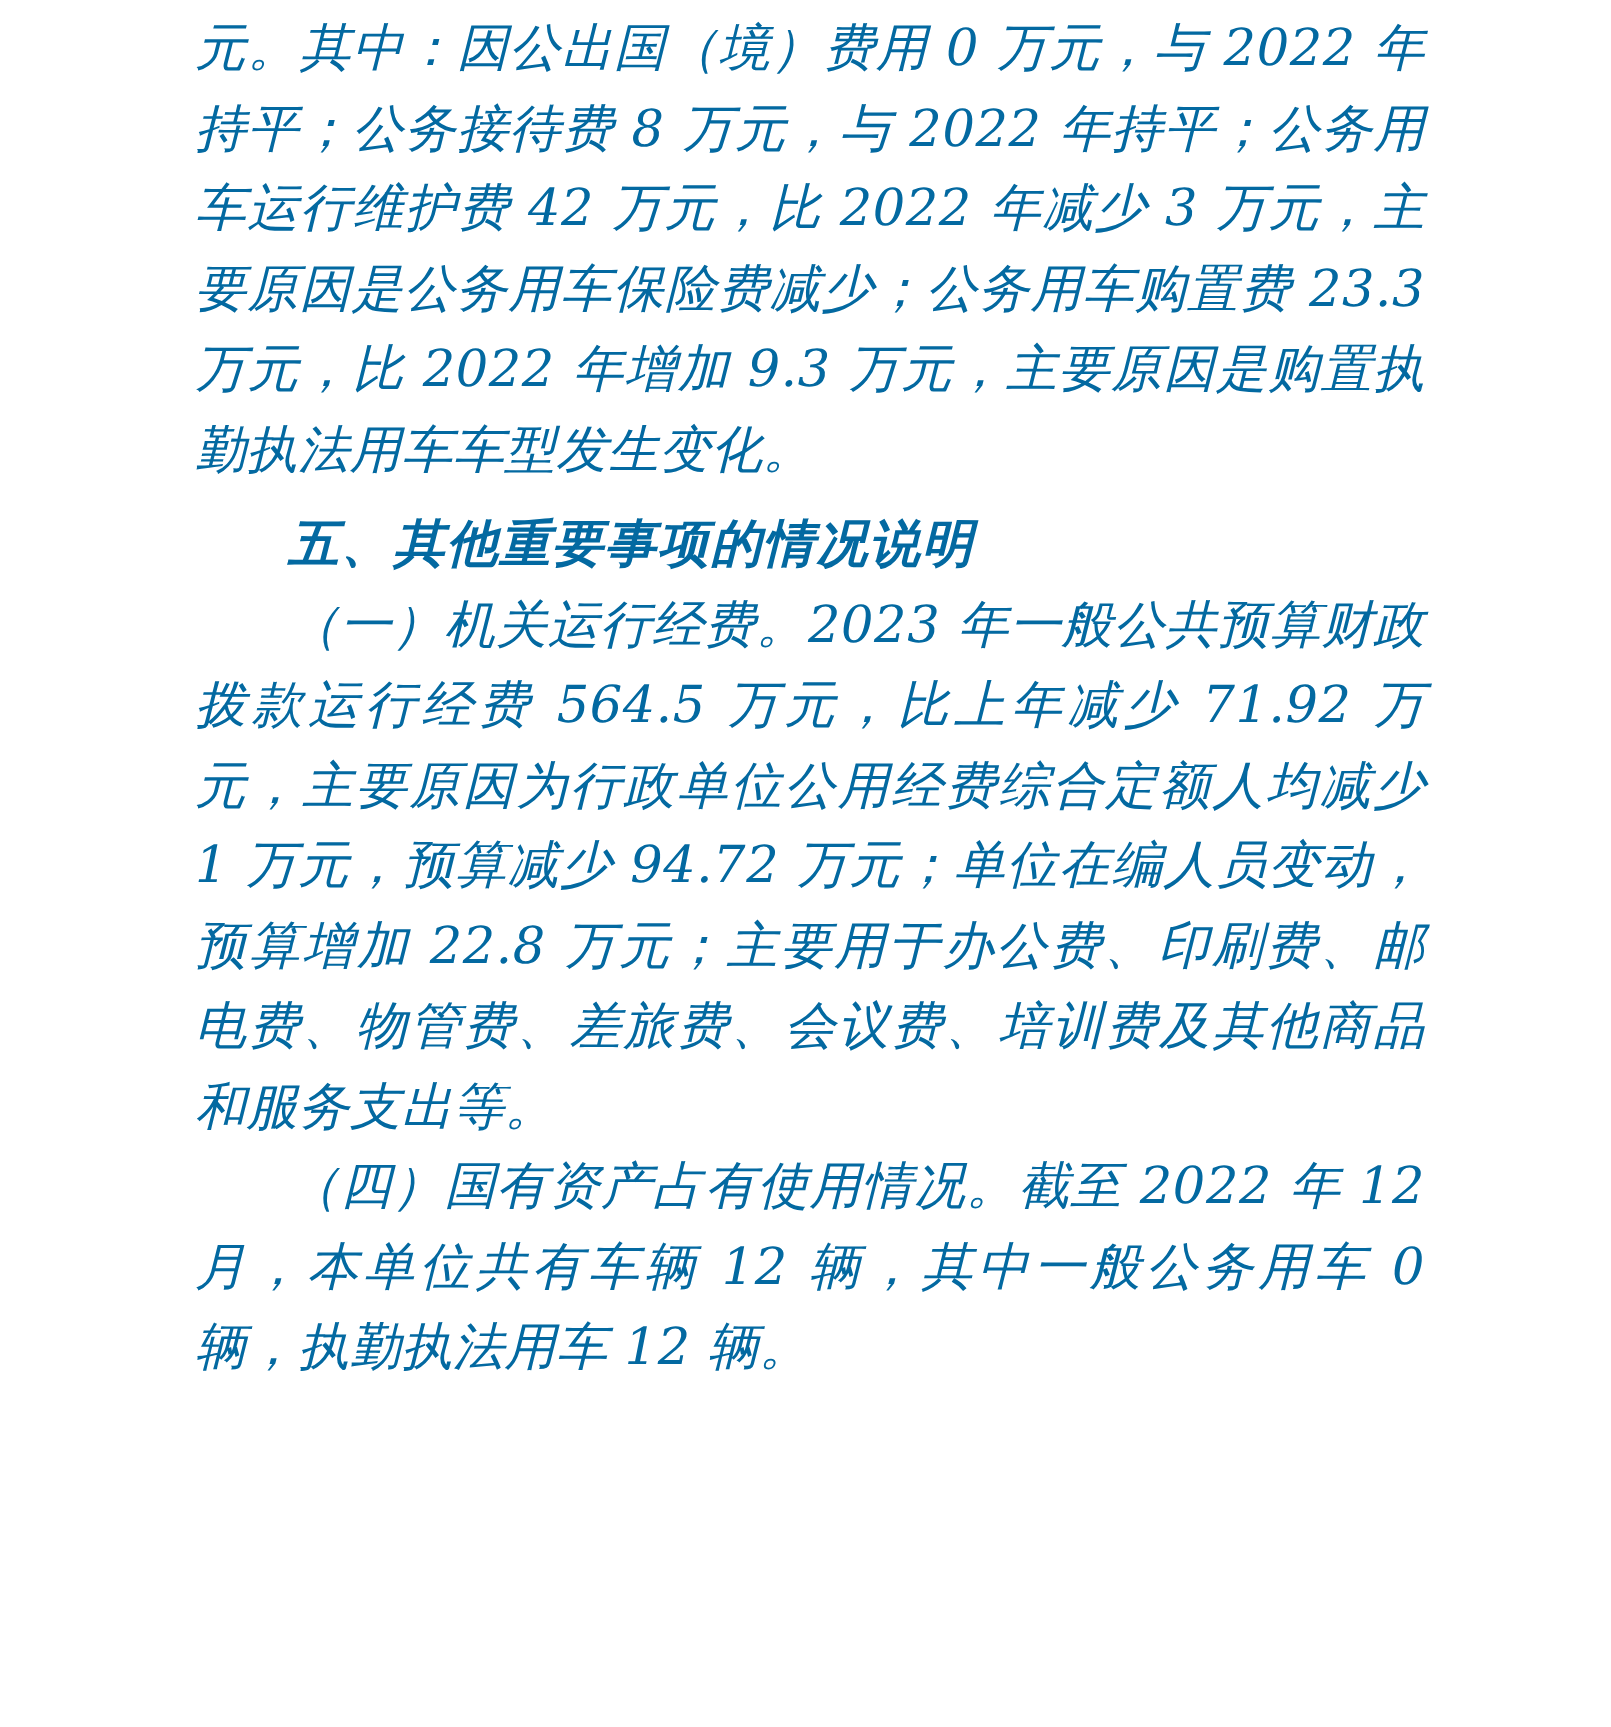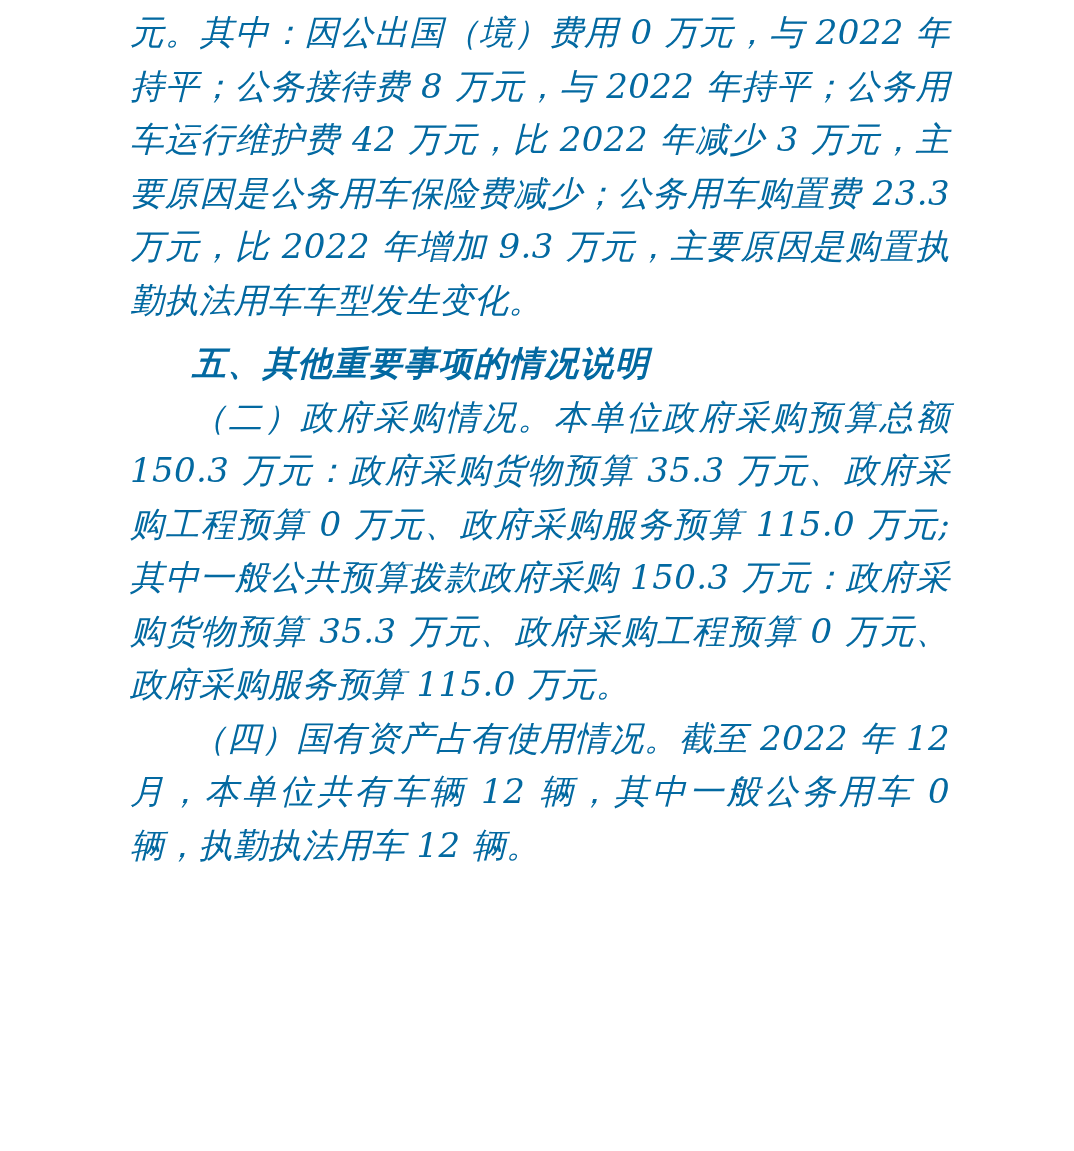--- a/index.html
+++ b/index.html
@@ -48,16 +48,16 @@
     margin-top: 10px;
   }
 </style>
 </head>
 <body>
 
 <div class="page">
   <div class="body-text">
     <p class="cont">元。其中：因公出国（境）费用 0 万元，与 2022 年持平；公务接待费 8 万元，与 2022 年持平；公务用车运行维护费 42 万元，比 2022 年减少 3 万元，主要原因是公务用车保险费减少；公务用车购置费 23.3 万元，比 2022 年增加 9.3 万元，主要原因是购置执勤执法用车车型发生变化。</p>
     <p class="heading">五、其他重要事项的情况说明</p>
-    <p class="indent">（二）政府采购情况。本单位政府采购预算总额 150.3 万元：政府采购货物预算 35.3 万元、政府采购工程预算 0 万元、政府采购服务预算 115.0 万元;其中一般公共预算拨款政府采购 150.3 万元：政府采购货物预算 35.3 万元、政府采购工程预算 0 万元、政府采购服务预算 115.0 万元。</p>
+    <p class="indent">（一）机关运行经费。2023 年一般公共预算财政拨款运行经费 564.5 万元，比上年减少 71.92 万元，主要原因为行政单位公用经费综合定额人均减少 1 万元，预算减少 94.72 万元；单位在编人员变动，预算增加 22.8 万元；主要用于办公费、印刷费、邮电费、物管费、差旅费、会议费、培训费及其他商品和服务支出等。</p>
     <p class="indent">（四）国有资产占有使用情况。截至 2022 年 12 月，本单位共有车辆 12 辆，其中一般公务用车 0 辆，执勤执法用车 12 辆。</p>
   </div>
 </div>
 
 </body></html>

